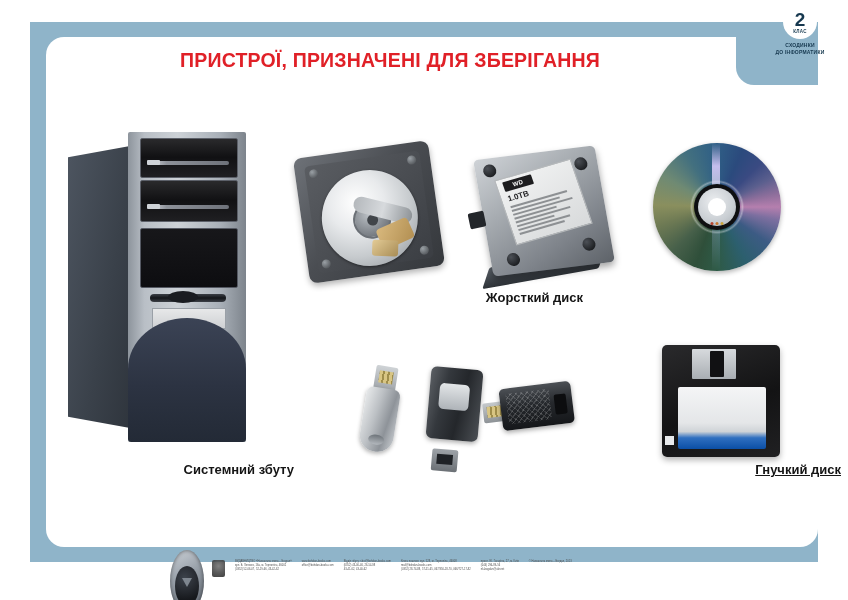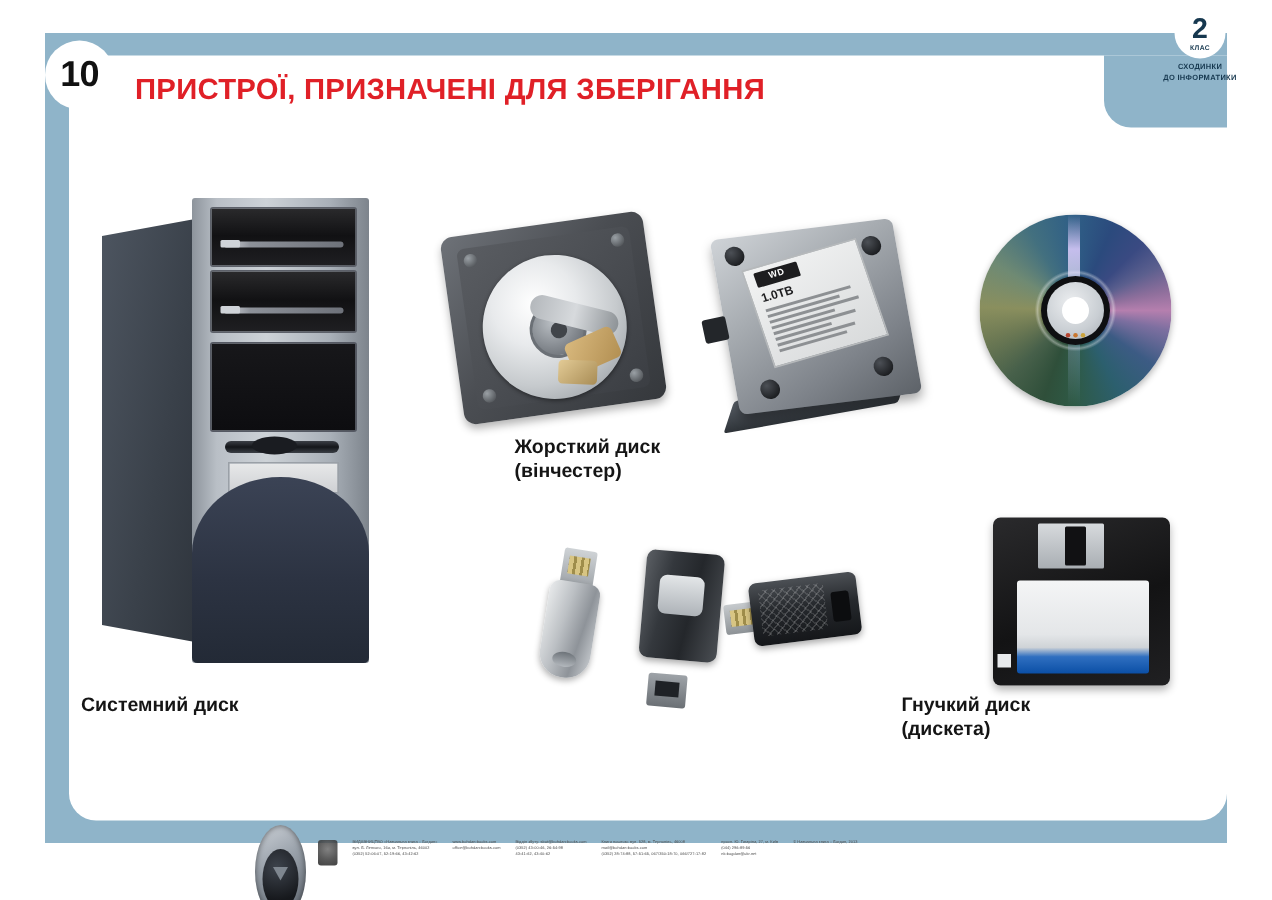--- a/index.html
+++ b/index.html
@@ -115,31 +115,31 @@
     letter-spacing: 0.2px;
     color: #16384f;
   }
 
   
   .title {
     position: absolute;
     left: 90px;
     top: 48px;
     width: 600px;
-    text-align: left;
+    text-align: center;
     font-size: 19.5px;
     font-weight: bold;
     line-height: 1.32;
     color: #e02027;
     letter-spacing: 0.2px;
   }
   .item-label {
     position: absolute;
     width: 240px;
-    text-align: left;
+    text-align: right;
     font-size: 13px;
     font-weight: bold;
     color: #151515;
     line-height: 1.25;
   }
 
   
   .tower { position: absolute; left: 68px; top: 132px; width: 200px; height: 310px; }
   .tower-side {
     position: absolute; left: 0; top: 14px;
@@ -499,23 +499,20 @@
 <body>
 
 <div id="poster">
 
   <div class="frame"></div>
 
   <div class="card">
     <div class="card-notch"></div>
   </div>
 
-  <div class="page-badge">
-    <span>10</span>
-  </div>
 
   <div class="grade-badge">
     <div class="grade-circle">
       <div class="grade-num">2</div>
       <div class="grade-word">КЛАС</div>
     </div>
     <div class="grade-sub">
       <div>СХОДИНКИ</div>
       <div>ДО ІНФОРМАТИКИ</div>
     </div>
@@ -547,21 +544,21 @@
     </div>
     <div class="tower-curve">
       <div class="power-ellipse">
         <div class="power-inner">
           <div class="power-tri"></div>
         </div>
       </div>
     </div>
   </div>
   <div class="item-label" style="left:54px; top:462px;">
-    <div>Системний диск</div>
+    <div>Системний збуту</div>
   </div>
 
   <div class="hdd-open">
     <div class="hdd-open-body">
       <div class="hdd-open-inner">
         <div class="platter">
           <div class="platter-hub"></div>
         </div>
         <div class="hdd-arm"></div>
         <div class="hdd-cu1"></div>
@@ -594,21 +591,20 @@
       <div class="hdd-hole" style="left:8px;top:6px;"></div>
       <div class="hdd-hole" style="right:10px;top:10px;"></div>
       <div class="hdd-hole" style="left:16px;bottom:8px;"></div>
       <div class="hdd-hole" style="right:16px;bottom:14px;"></div>
     </div>
     <div class="hdd-conn"></div>
   </div>
 
   <div class="item-label" style="left:343px; top:290px;">
     <div>Жорсткий диск</div>
-    <div>(вінчестер)</div>
   </div>
 
   <div class="cd">
     <div class="cd-disc">
       <div class="cd-sheen"></div>
     </div>
     <div class="cd-ring"></div>
     <div class="cd-clear"></div>
     <div class="cd-hole"></div>
     <div class="cd-dots">
@@ -638,23 +634,22 @@
   </div>
 
   <div class="floppy">
     <div class="floppy-body">
       <div class="floppy-shutter"></div>
       <div class="floppy-shutter-notch"></div>
       <div class="floppy-label"></div>
       <div class="floppy-wp"></div>
     </div>
   </div>
-  <div class="item-label" style="left:601px; top:462px;">
+  <div class="item-label" style="left:601px; top:462px;text-decoration:underline;">
     <div>Гнучкий диск</div>
-    <div>(дискета)</div>
   </div>
 
   <div class="footer">
     <div class="footer-logo"></div>
     <div class="footer-col">ВИДАВНИЦТВО «Навчальна книга – Богдан»
 вул. Б. Лепкого, 16а, м. Тернопіль, 46002
 (0352) 52-06-07, 52-19-66, 43-42-62</div>
     <div class="footer-col">www.bohdan-books.com
 office@bohdan-books.com</div>
     <div class="footer-col">Відділ збуту: sbut@bohdan-books.com

